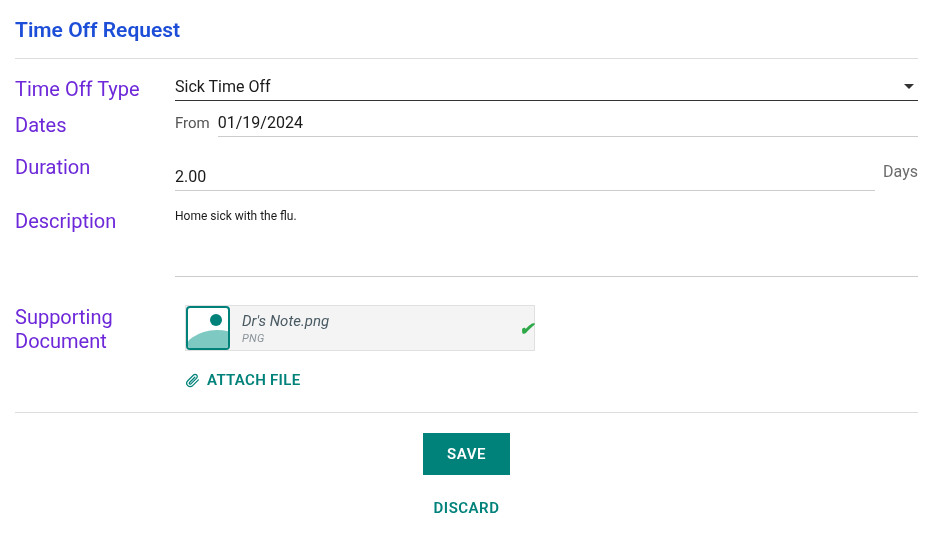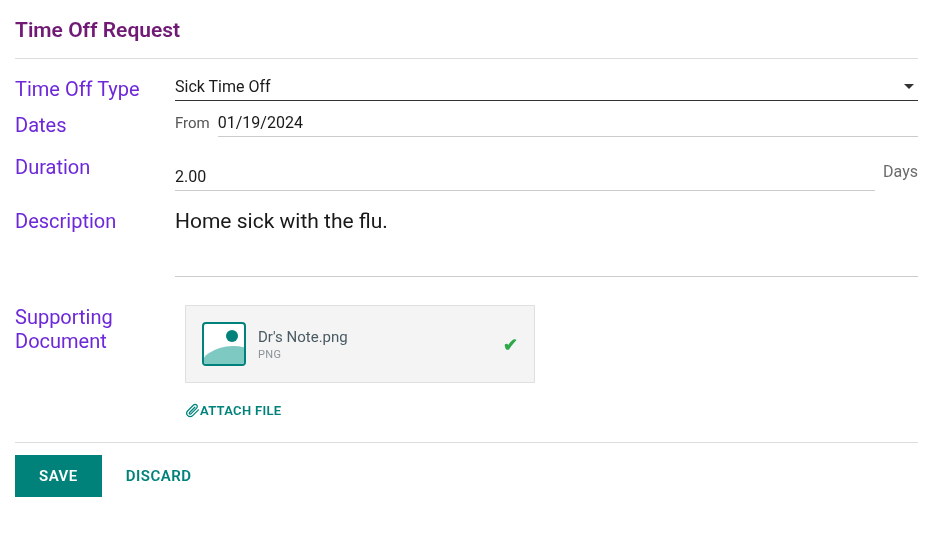--- a/index.html
+++ b/index.html
@@ -14,21 +14,21 @@
       width: 933px;
       height: 545px;
       overflow: hidden;
     }
     .container {
       padding: 18px 15px 0 15px;
     }
     .page-title {
       font-size: 21px;
       font-weight: 600;
-      color: #701a75;
+      color: #1d4ed8;
       padding-bottom: 16px;
       border-bottom: 1px solid #ddd;
       margin-bottom: 14px;
     }
     .form-row {
       display: flex;
       align-items: flex-start;
       margin-bottom: 8px;
     }
     .form-label {
@@ -110,44 +110,45 @@
       margin-left: 8px;
     }
     .description-box {
       flex: 1;
       position: relative;
     }
     .description-textarea {
       width: 100%;
       border: none;
       border-bottom: 1px solid #ccc;
-      font-size: 21px;
+      font-size: 12px;
       padding: 4px 0;
       font-family: inherit;
       color: #1a1a1a;
       resize: none;
       outline: none;
       min-height: 72px;
     }
     .attachment-section .form-content {
       flex-direction: column;
       align-items: stretch;
     }
     .attachment-area {
       padding-top: 2px;
     }
     .attachment-card {
       display: flex;
       align-items: center;
       background: #f4f4f4;
       border: 1px solid #e0e0e0;
-      padding: 16px;
+      padding: 0;
       width: 350px;
       margin-top: 2px;
       margin-left: 10px;
+      font-style: italic;
     }
     .attachment-thumb {
       width: 44px;
       height: 44px;
       border: 2px solid #00827a;
       border-radius: 4px;
       position: relative;
       overflow: hidden;
       background: #fff;
       flex-shrink: 0;
@@ -185,42 +186,44 @@
       letter-spacing: 0.3px;
     }
     .attachment-status {
       color: #2fa84a;
       font-size: 18px;
       font-weight: bold;
     }
     .attach-btn {
       display: inline-flex;
       align-items: center;
+      gap: 7px;
       margin-top: 20px;
       margin-left: 10px;
       color: #00827a;
-      font-size: 13px;
+      font-size: 15px;
       font-weight: 600;
       letter-spacing: 0.3px;
       cursor: pointer;
       background: none;
       border: none;
       font-family: inherit;
     }
     .paperclip {
       width: 15px;
       height: 15px;
     }
     .footer {
       margin-top: 20px;
       border-top: 1px solid #ddd;
-      padding: 12px 0 0 0;
+      padding: 20px 0 0 0;
       display: flex;
       gap: 24px;
       align-items: center;
+      flex-direction: column;
     }
     .save-btn {
       background: #00827a;
       color: #fff;
       border: none;
       padding: 12px 24px;
       font-size: 15px;
       font-weight: 600;
       letter-spacing: 0.5px;
       cursor: pointer;

